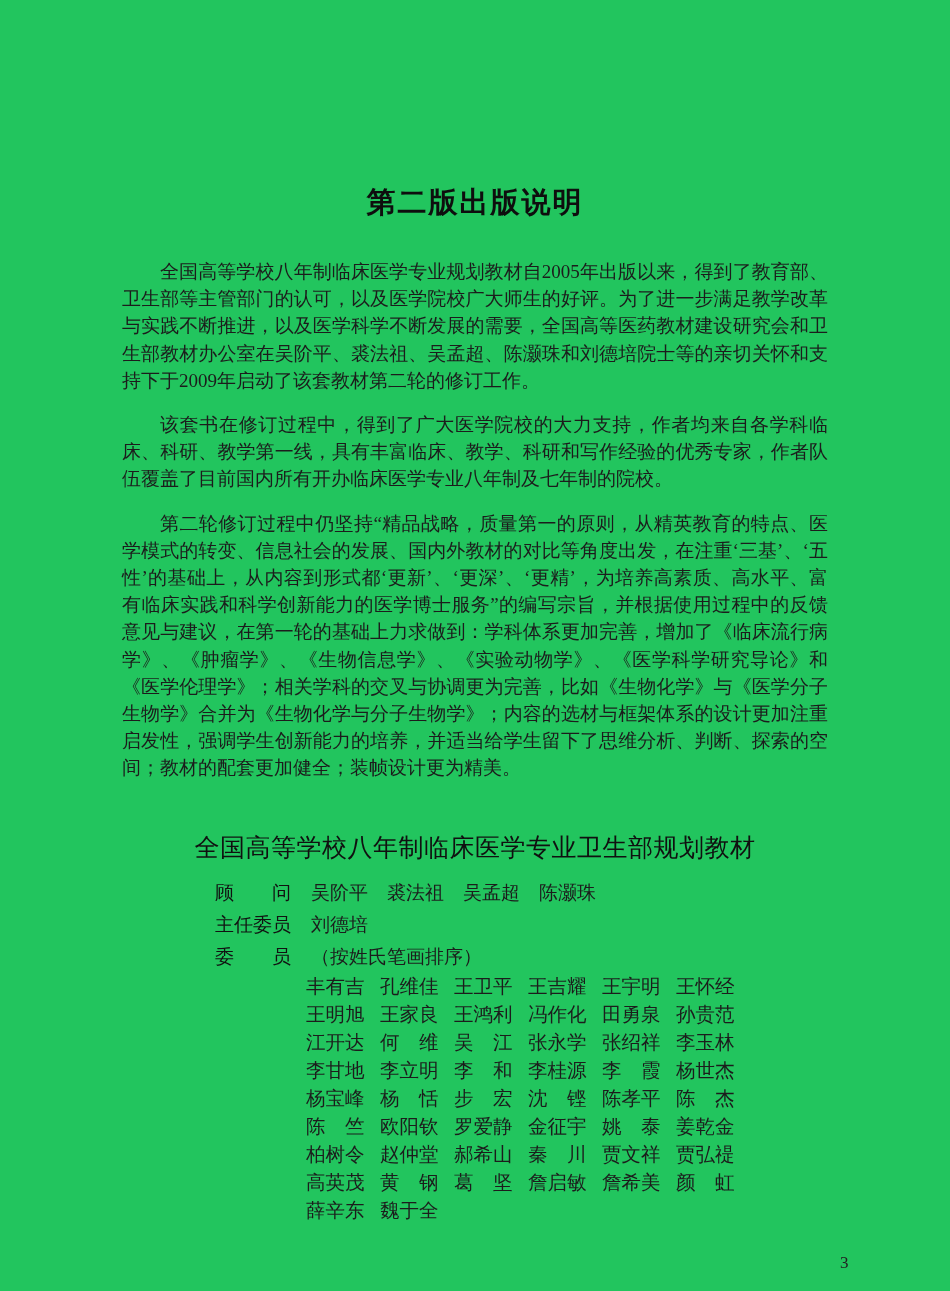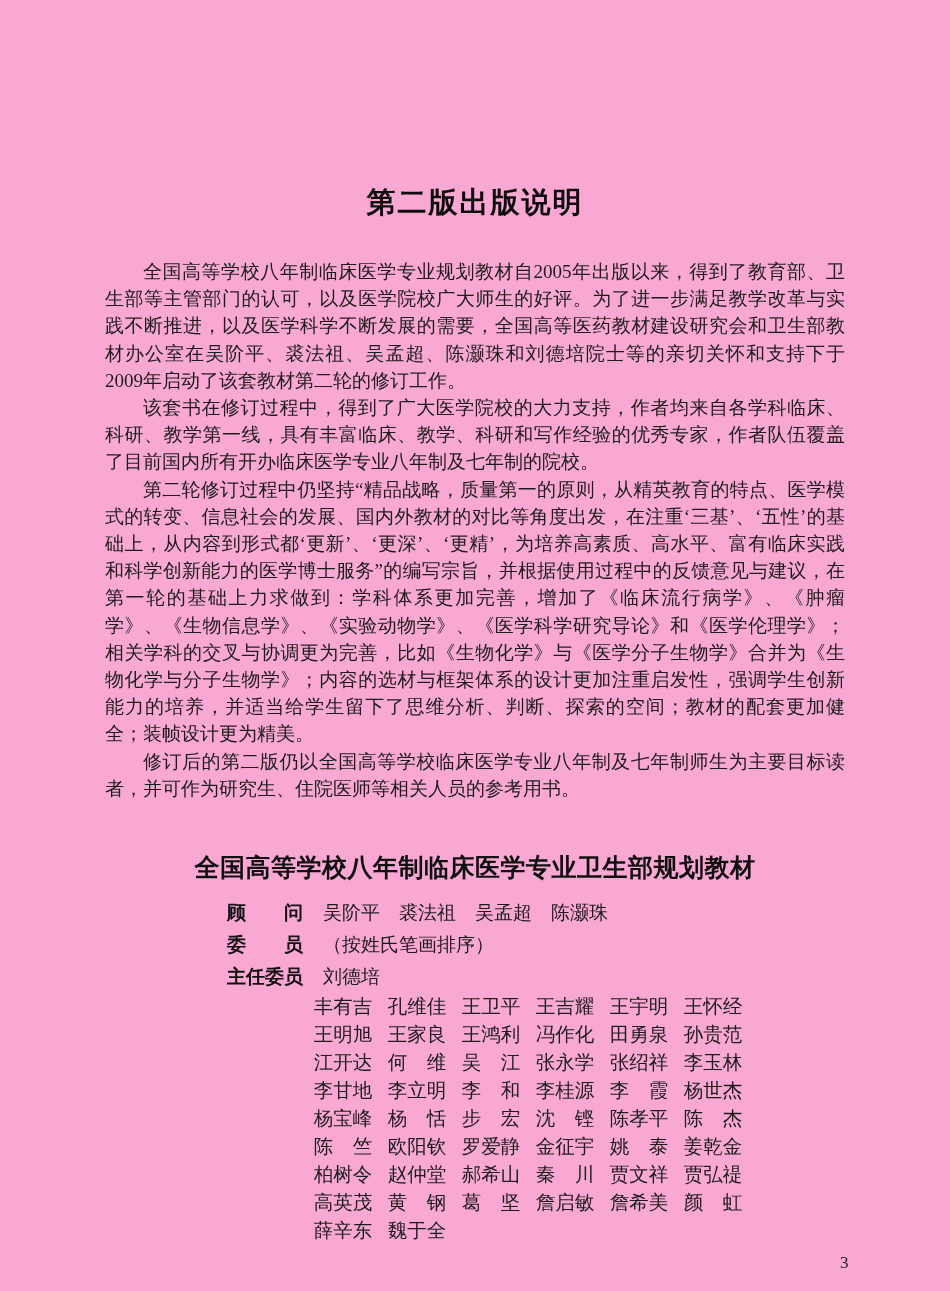--- a/index.html
+++ b/index.html
@@ -1,20 +1,20 @@
 <!DOCTYPE html>
 <html><head>
 <meta charset="utf-8">
 <style>
   html,body{margin:0;padding:0;background:#e8e8e8;}
   .page{
     position:relative;
     width:950px;height:1291px;
     margin:0 auto;
-    background:#f9a8d4;
+    background:#22c55e;
     box-sizing:border-box;
     padding-top:184px;
     color:#1c1c1c;
     font-family:"Liberation Serif","DejaVu Serif",serif;
     overflow:hidden;
   }
   .doc-title{
     margin:0;
     text-align:center;
     font-family:"Liberation Sans","DejaVu Sans",sans-serif;
@@ -25,97 +25,95 @@
     color:#0e0e0e;
   }
   .body-text{
     margin:38px 105px 0 105px;
     font-size:19px;
     line-height:27.2px;
     text-align:justify;
     text-justify:inter-ideograph;
   }
   .body-text p{
-    margin:0;
+    margin:17px;
     text-indent:2em;
   }
   .committee-heading{
     margin:47px 105px 0 105px;
     text-align:center;
-    font-weight:bold;
+    font-weight:normal;
     font-size:25px;
     line-height:38px;
     letter-spacing:0.5px;
     color:#101010;
   }
   .roles{
     margin:10px 0 0 215px;
     font-size:19px;
     line-height:32px;
   }
   .role-row{display:flex;}
   .role-label{
     flex:0 0 auto;
     min-width:76px;
     font-family:"Liberation Sans","DejaVu Sans",sans-serif;
-    font-weight:bold;
+    font-weight:normal;
     white-space:pre;
     color:#111;
-    margin-left:12px;
   }
   .role-value{
     margin-left:20px;
     white-space:pre;
   }
   .members{
     margin:0 0 0 306px;
     display:grid;
     grid-template-columns:repeat(6,74px);
     font-size:19.5px;
     line-height:28px;
   }
-  .member-cell{white-space:pre;text-align:center;}
+  .member-cell{white-space:pre;}
   .page-number{
     position:absolute;
     top:1253px;
     left:840px;
     font-size:17px;
     color:#222;
   }
 </style>
 </head>
 <body>
 
 <div class="page">
 
   <h1 class="doc-title">第二版出版说明</h1>
 
   <div class="body-text">
     <p>全国高等学校八年制临床医学专业规划教材自2005年出版以来，得到了教育部、卫生部等主管部门的认可，以及医学院校广大师生的好评。为了进一步满足教学改革与实践不断推进，以及医学科学不断发展的需要，全国高等医药教材建设研究会和卫生部教材办公室在吴阶平、裘法祖、吴孟超、陈灏珠和刘德培院士等的亲切关怀和支持下于2009年启动了该套教材第二轮的修订工作。</p>
     <p>该套书在修订过程中，得到了广大医学院校的大力支持，作者均来自各学科临床、科研、教学第一线，具有丰富临床、教学、科研和写作经验的优秀专家，作者队伍覆盖了目前国内所有开办临床医学专业八年制及七年制的院校。</p>
     <p>第二轮修订过程中仍坚持“精品战略，质量第一的原则，从精英教育的特点、医学模式的转变、信息社会的发展、国内外教材的对比等角度出发，在注重‘三基’、‘五性’的基础上，从内容到形式都‘更新’、‘更深’、‘更精’，为培养高素质、高水平、富有临床实践和科学创新能力的医学博士服务”的编写宗旨，并根据使用过程中的反馈意见与建议，在第一轮的基础上力求做到：学科体系更加完善，增加了《临床流行病学》、《肿瘤学》、《生物信息学》、《实验动物学》、《医学科学研究导论》和《医学伦理学》；相关学科的交叉与协调更为完善，比如《生物化学》与《医学分子生物学》合并为《生物化学与分子生物学》；内容的选材与框架体系的设计更加注重启发性，强调学生创新能力的培养，并适当给学生留下了思维分析、判断、探索的空间；教材的配套更加健全；装帧设计更为精美。</p>
-    <p>修订后的第二版仍以全国高等学校临床医学专业八年制及七年制师生为主要目标读者，并可作为研究生、住院医师等相关人员的参考用书。</p>
   </div>
 
   <div class="committee-heading">
     <div>全国高等学校八年制临床医学专业卫生部规划教材</div>
   </div>
 
   <div class="roles">
     <div class="role-row">
       <span class="role-label">顾　　问</span>
       <span class="role-value">吴阶平　裘法祖　吴孟超　陈灏珠</span>
     </div>
     <div class="role-row">
+      <span class="role-label">主任委员</span>
+      <span class="role-value">刘德培</span>
+    </div>
+    <div class="role-row">
       <span class="role-label">委　　员</span>
       <span class="role-value">（按姓氏笔画排序）</span>
-    </div>
-    <div class="role-row">
-      <span class="role-label">主任委员</span>
-      <span class="role-value">刘德培</span>
     </div>
   </div>
 
   <div class="members">
       <div class="member-cell">丰有吉</div>
       <div class="member-cell">孔维佳</div>
       <div class="member-cell">王卫平</div>
       <div class="member-cell">王吉耀</div>
       <div class="member-cell">王宇明</div>
       <div class="member-cell">王怀经</div>

